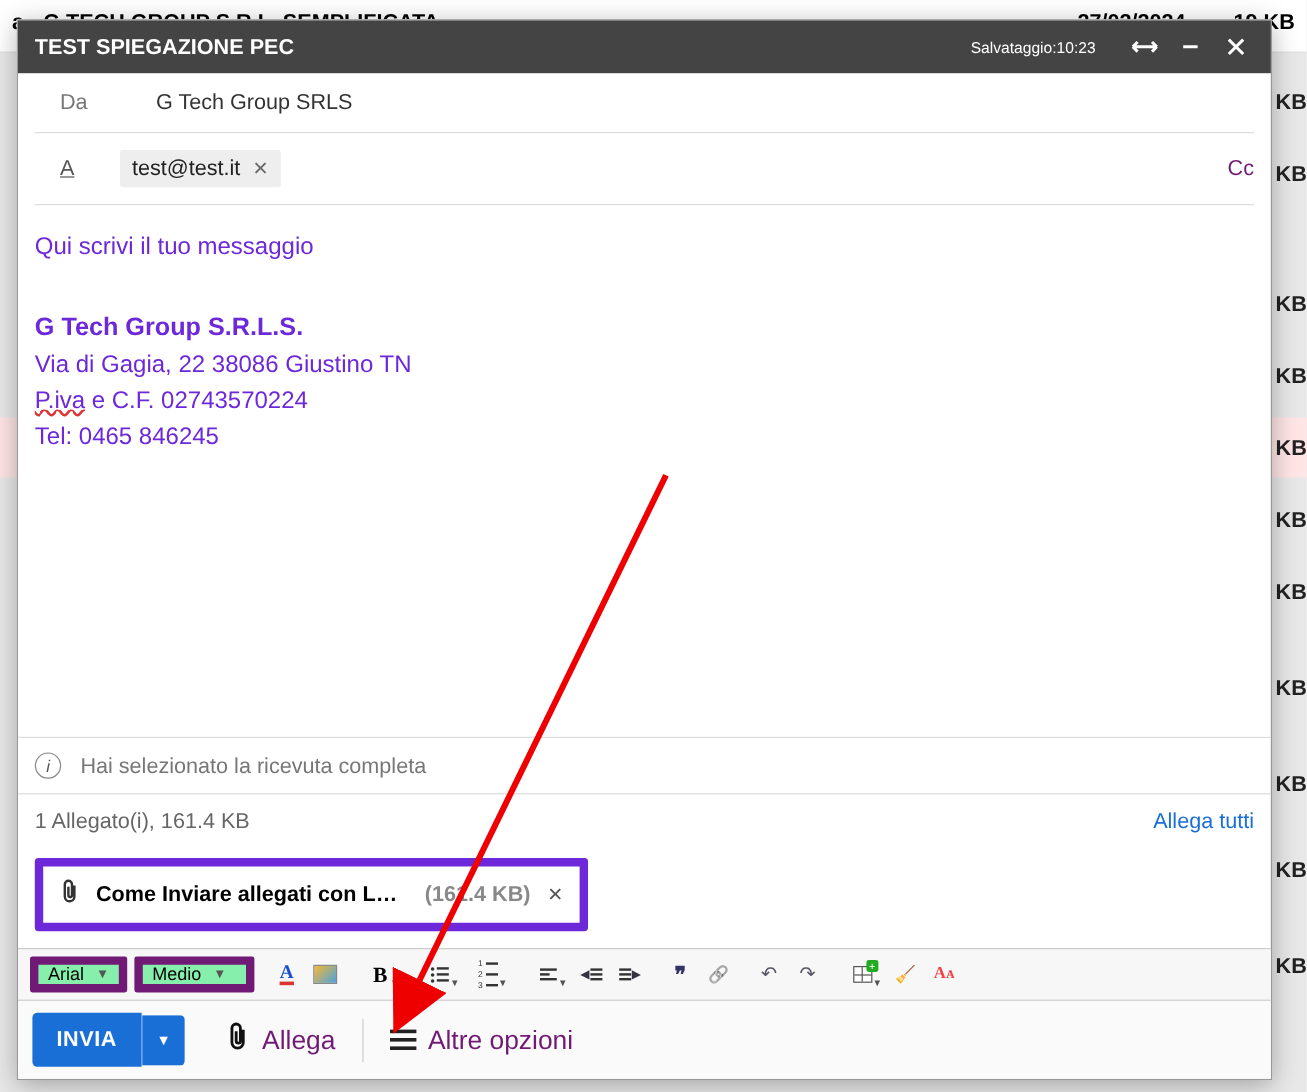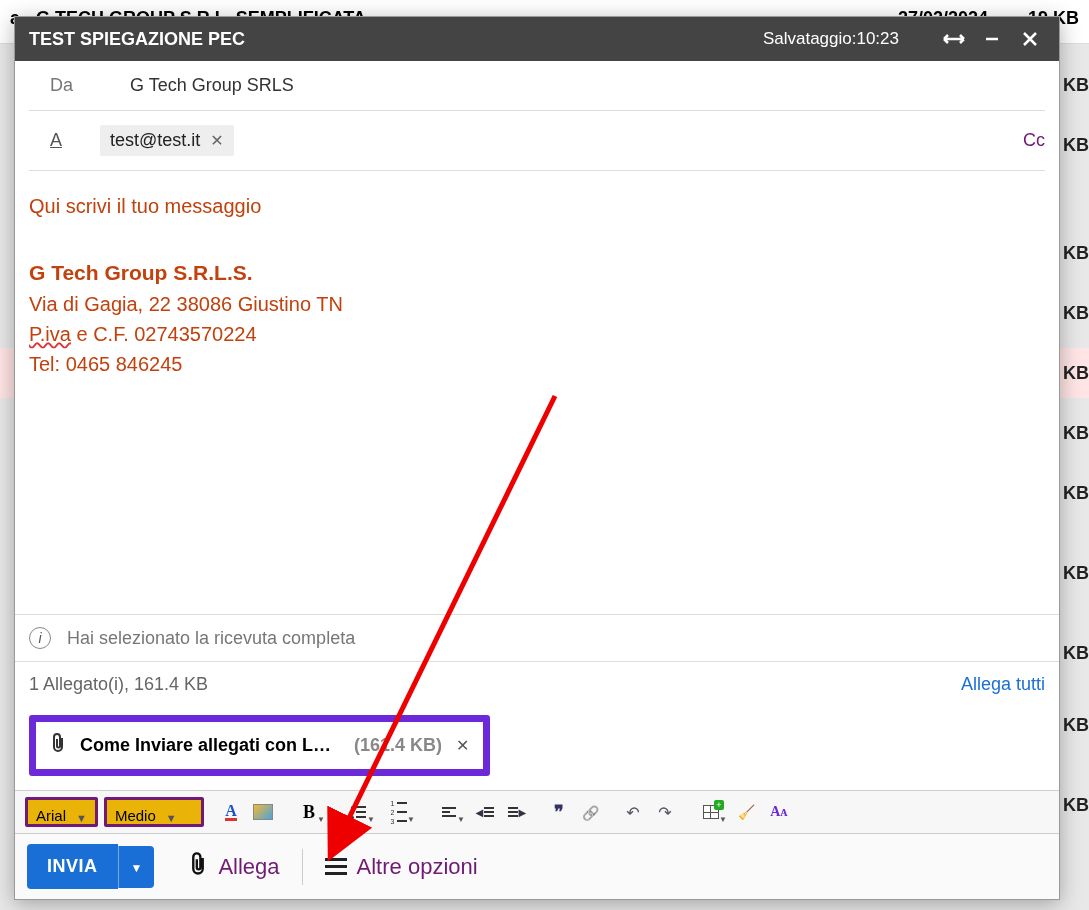--- a/index.html
+++ b/index.html
@@ -44,21 +44,21 @@
   background: #444;
   color: #fff;
   height: 44px;
   display: flex;
   align-items: center;
   padding: 0 14px;
   font-size: 18px;
   font-weight: bold;
 }
 .titlebar .title { flex:1; }
-.titlebar .save { font-weight:normal; margin-right:32px; font-size:17px; }
+.titlebar .save { font-weight:normal; margin-right:18px; font-size:13px; }
 .titlebar .tb-icon { width:30px; height:30px; display:flex; align-items:center; justify-content:center; cursor:pointer; margin-left:8px; }
 .titlebar svg { stroke:#fff; fill:none; stroke-width:2.5; }
 
 .fields { padding: 0 14px; }
 .field-row {
   display:flex; align-items:center;
   border-bottom: 1px solid #ddd;
   padding: 14px 0;
   font-size: 18px;
 }
@@ -74,21 +74,21 @@
 .chip .x { color:#666; cursor:pointer; font-size:16px; }
 .cc { margin-left:auto; color:#701a75; cursor:pointer; }
 .field-row.subject .val { color:#222; flex:1; }
 .priority { display:flex; align-items:center; gap:10px; color:#333; font-size:18px; }
 .priority .cb { width:18px; height:18px; border:1.5px solid #888; border-radius:2px; }
 .priority .info-i { width:20px; height:20px; border:1.5px solid #888; border-radius:50%; display:flex; align-items:center; justify-content:center; font-size:13px; color:#666; }
 
 .body-area {
   padding: 20px 14px 10px 14px;
   font-size: 20px;
-  color:#c2410c;
+  color:#6d28d9;
   flex: 1;
   line-height:1.5;
 }
 .body-area .msg { margin-bottom: 36px; }
 .body-area .sig-name { font-weight:bold; font-size:21px; }
 .body-area .piva-u { text-decoration: underline; text-decoration-color:#d33; text-decoration-style: wavy; }
 
 .receipt {
   border-top:1px solid #ddd;
   padding:12px 14px;
@@ -117,22 +117,22 @@
 .attach-pill .fsize { color:#888; font-weight:bold; }
 .attach-pill .fx { color:#555; cursor:pointer; font-size:16px; }
 
 .toolbar {
   border-top:1px solid #ccc;
   background:#f7f7f7;
   padding:6px 10px;
   display:flex; align-items:center; gap:6px;
 }
 .tb-sel {
-  background:#eab308; border:3px solid #701a75; border-radius:2px;
-  height:30px; display:flex; align-items:flex-end; padding:0 8px;
+  background:#86efac; border:7px solid #701a75; border-radius:2px;
+  height:30px; display:flex; align-items:center; padding:0 8px;
   font-size:15px; gap:10px; cursor:pointer;
 }
 .tb-sel .caret { font-size:11px; color:#555; }
 .tb-group { display:flex; gap:2px; margin-left:6px; }
 .tb-btn {
   width:30px; height:30px; border:1px solid transparent;
   display:flex; align-items:center; justify-content:center;
   cursor:pointer; font-size:15px; border-radius:2px;
   position:relative;
 }
@@ -153,21 +153,21 @@
 .indent-ico .arr { font-size:10px; color:#334; }
 .indent-ico .bars { display:flex; flex-direction:column; gap:2px; }
 .indent-ico .bars .b { width:10px; height:2px; background:#333; }
 .quote-ico { font-family:serif; font-size:18px; color:#336; font-weight:bold; }
 .link-ico::before { content:"🔗"; font-size:14px; filter:grayscale(1); }
 .undo-ico,.redo-ico { font-size:16px; color:#556; }
 .table-ico { width:16px; height:14px; border:1px solid #555; position:relative; background:linear-gradient(#fff,#fff); }
 .table-ico::before { content:""; position:absolute; inset:0; background:linear-gradient(#555,#555) center/1px 100% no-repeat, linear-gradient(#555,#555) center/100% 1px no-repeat; }
 .table-ico .plus { position:absolute; top:-6px; right:-6px; width:10px; height:10px; background:#2a2; color:#fff; font-size:9px; line-height:10px; text-align:center; border-radius:2px; }
 .clear-ico { font-size:14px; }
-.font-ico { font-family:serif; font-size:14px; color:#6d28d9; font-weight:bold; }
+.font-ico { font-family:serif; font-size:14px; color:#ef4444; font-weight:bold; }
 
 .sendbar {
   border-top:1px solid #ccc;
   background:#fafafa;
   padding:10px 12px;
   display:flex; align-items:center; gap:0;
 }
 .send-btn {
   background:#1a6fd6; color:#fff; font-weight:bold;
   font-size:18px; letter-spacing:0.5px;

